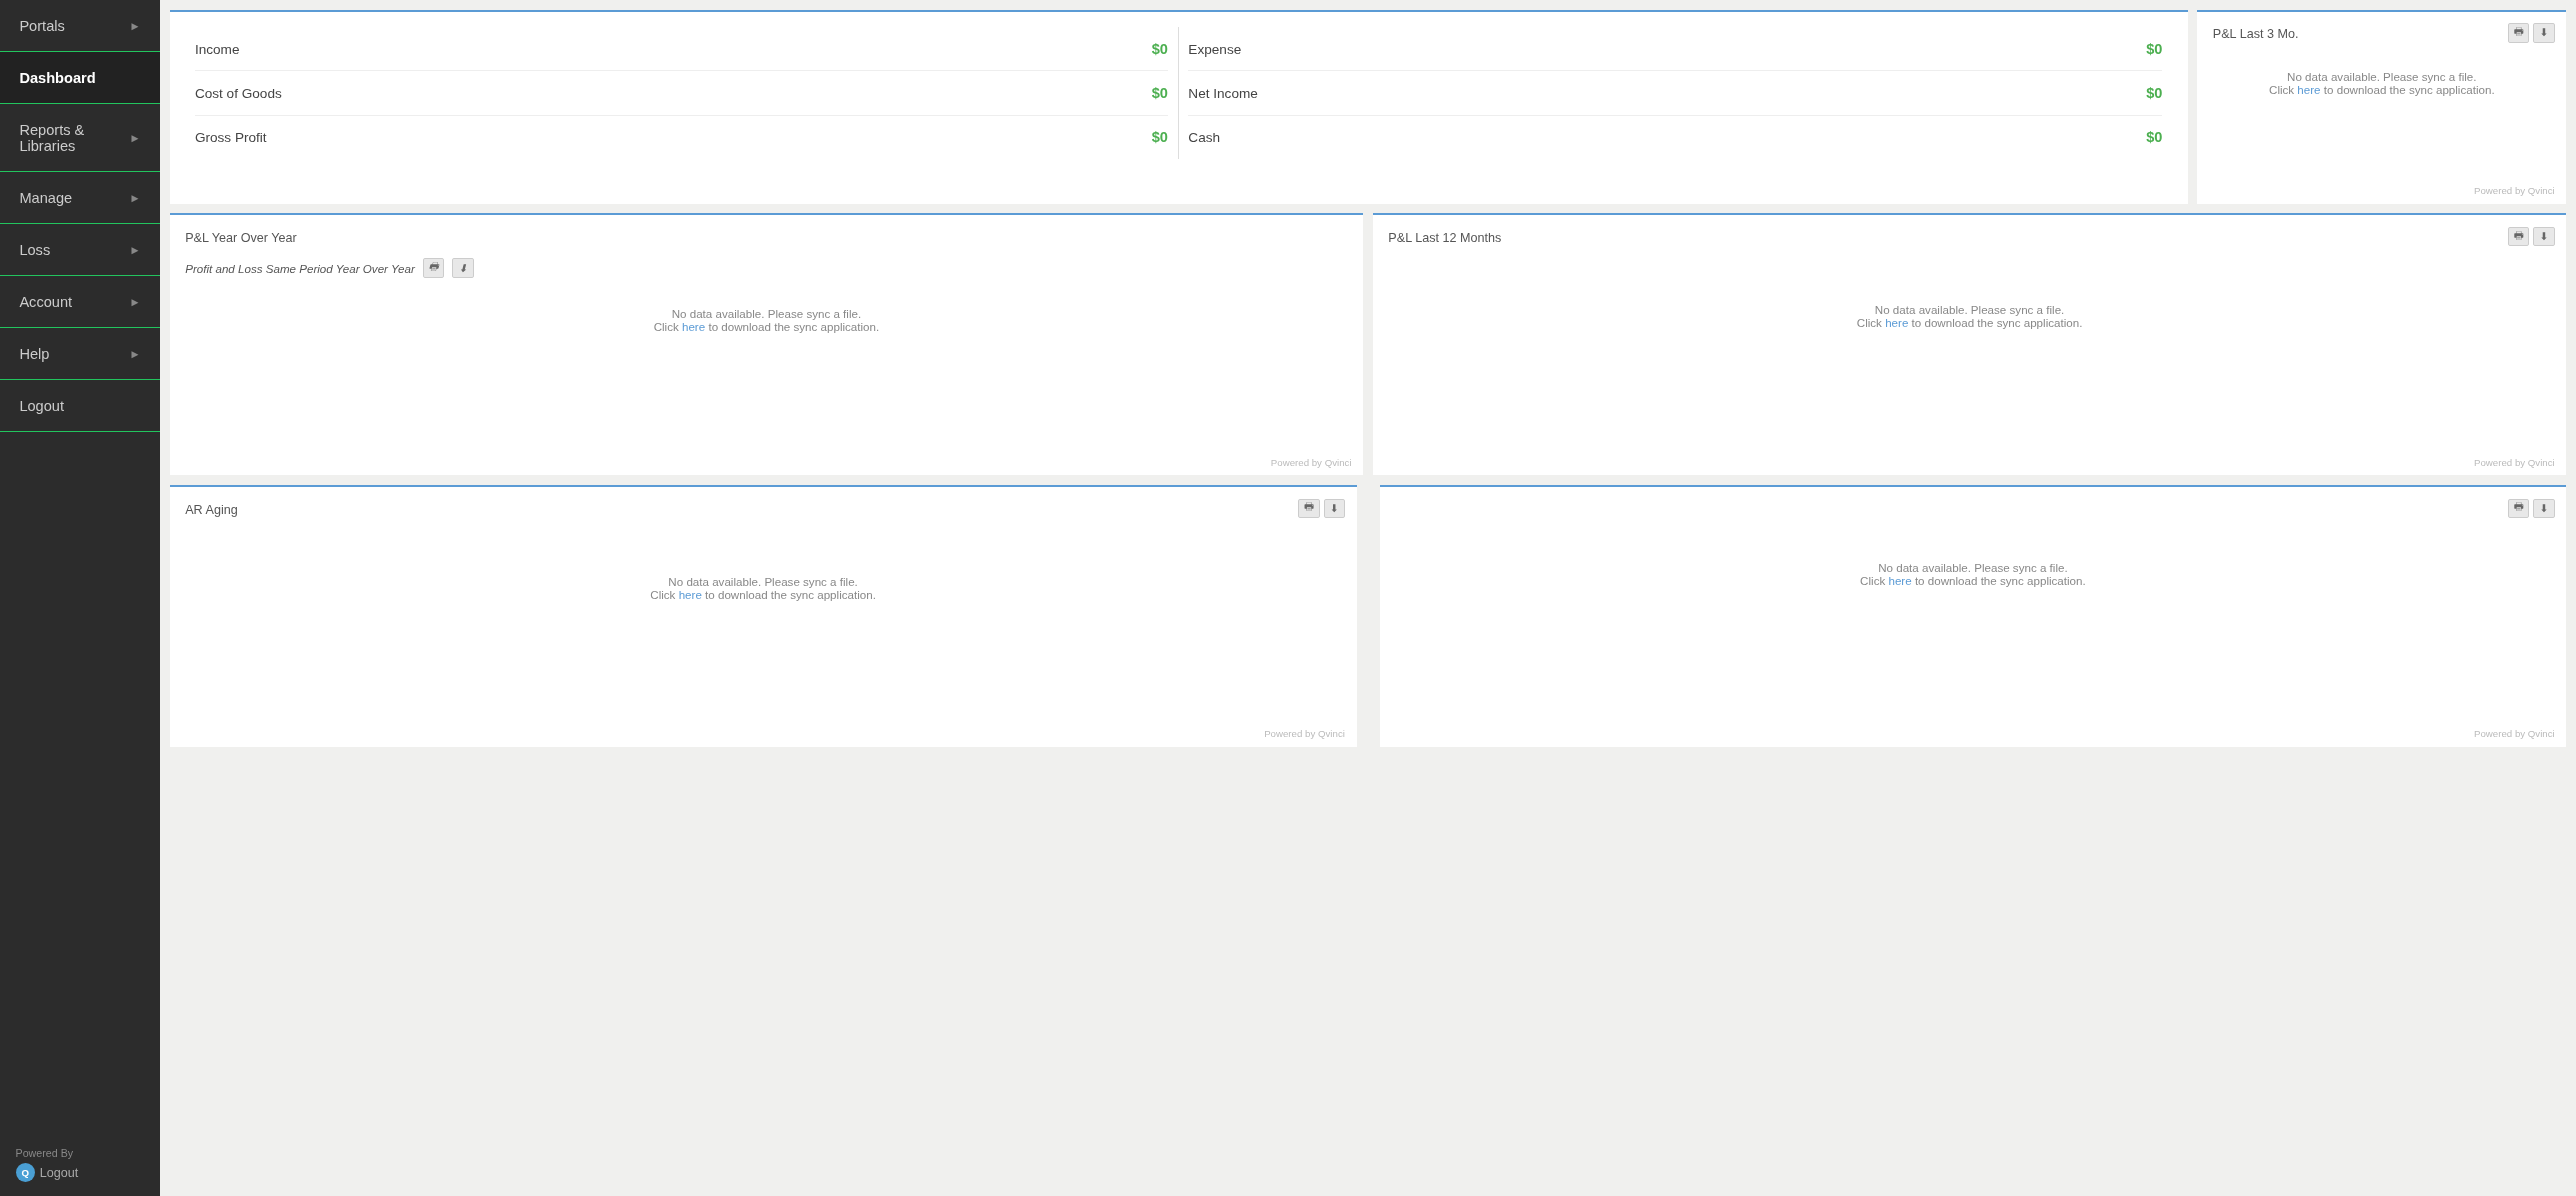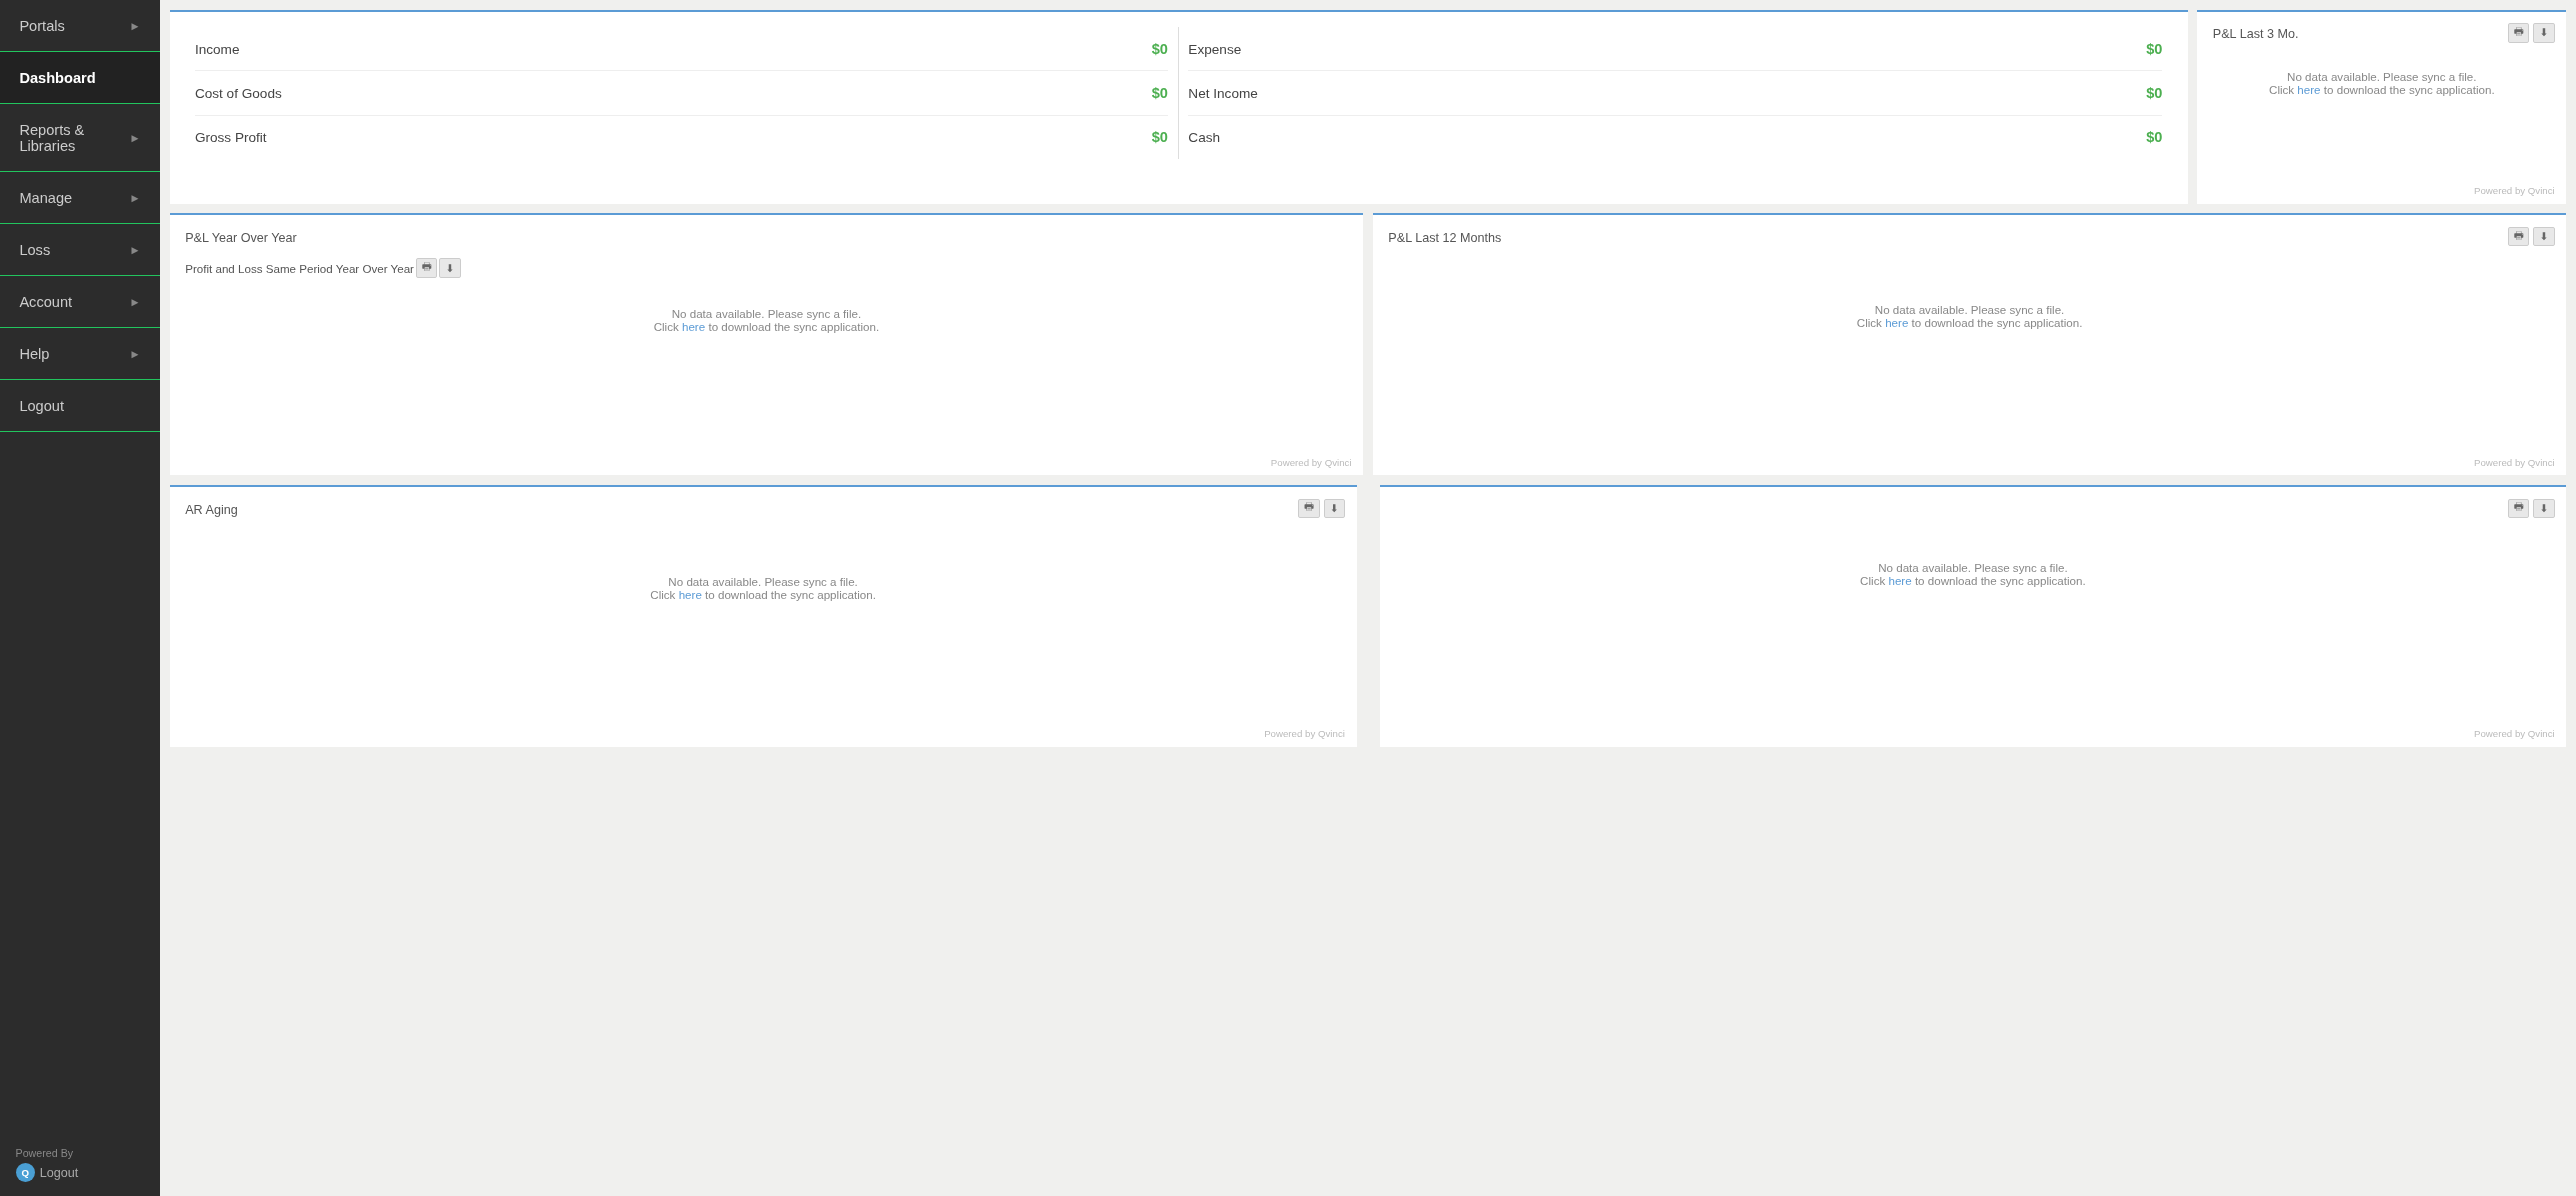--- a/index.html
+++ b/index.html
@@ -168,24 +168,25 @@
       justify-content: center;
       cursor: pointer;
       font-size: 10.7px;
       color: #666;
     }
 
     
     .yoy-title-row {
       display: flex;
       align-items: center;
-      gap: 2px;
+      gap: 8px;
       margin-bottom: 27px;
       font-size: 11.6px;
       color: #555;
+      font-style: italic;
     }
 
     .card-short { min-height: 262px; }
   </style>
 </head>
 <body>
 
 <nav id="sidebar">
   <div class="sidebar-item">
     <span>Portals</span>

